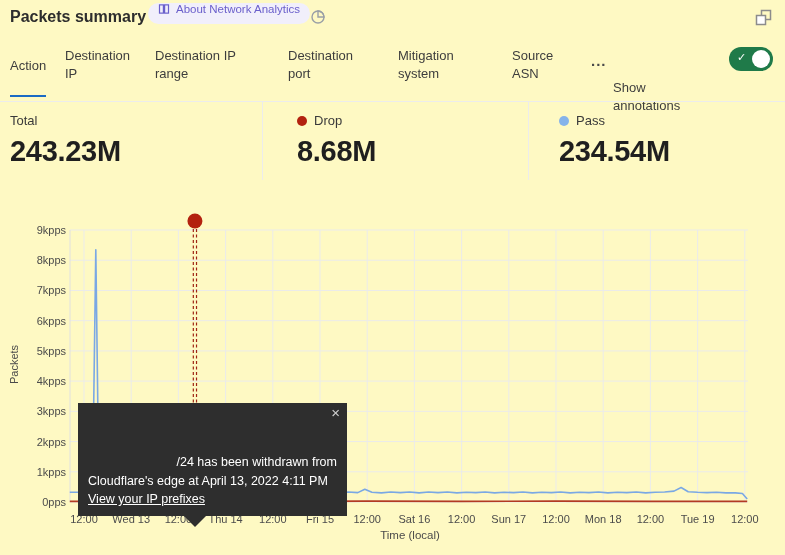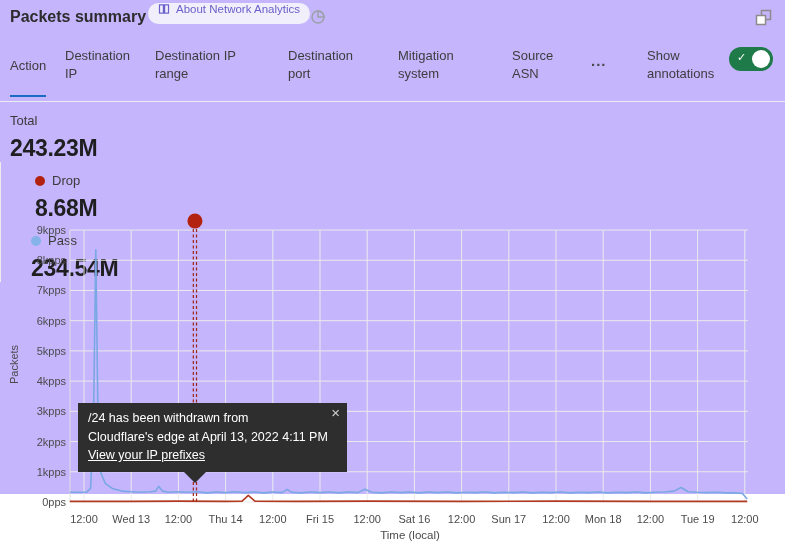--- a/index.html
+++ b/index.html
@@ -1,18 +1,18 @@
 <!DOCTYPE html>
 <html><head>
 <meta charset="utf-8">
 <style>
   * { margin:0; padding:0; box-sizing:border-box; }
   html,body { width:785px; height:555px; background:#fff; overflow:hidden;
     font-family:"Liberation Sans", sans-serif; color:#3a3a3a; }
-  #app { position:relative; width:785px; height:494px; background:#c4b5fd; }
+  #app { position:relative; width:785px; height:555px; background:#fef9c3; }
 
   
   .hdr-title { position:absolute; left:10px; top:8px; font-size:16px; font-weight:bold; color:#2d2d2d; }
   .badge { position:absolute; left:148px; top:3px; height:21px; padding:0 10px; border-radius:11px;
     background:#f1effb; color:#6a5fcb; font-size:11.5px; display:flex; align-items:flex-start; gap:6px; cursor:pointer; }
   .pie-ic { position:absolute; left:310px; top:9px; width:16px; height:16px; }
   .expand-ic { position:absolute; right:13px; top:9px; width:17px; height:17px; cursor:pointer; }
 
   
   .tab { position:absolute; font-size:13px; line-height:18px; color:#3d3d3d; cursor:pointer; }
@@ -20,40 +20,40 @@
   .tab.dbl { top:47px; }
   .tab.active span { display:inline-block; border-bottom:2px solid #1a6bc4; padding-bottom:20px; }
   .more-btn { position:absolute; left:591px; top:52px; font-size:15px; font-weight:bold;
     letter-spacing:1px; color:#4a4a4a; cursor:pointer; }
   .toggle { position:absolute; left:729px; top:47px; width:44px; height:24px; border-radius:12px;
     cursor:pointer; }
   .toggle .check { position:absolute; left:8px; top:4px; color:#fff; font-size:11px; }
   .toggle .knob { position:absolute; right:3px; top:3px; width:18px; height:18px; border-radius:50%; background:#fff; }
 
   
-  .stats { position:absolute; left:0; top:101px; width:785px; height:79px; display:flex; border-top:1px solid #ececec;flex-direction:column; }
+  .stats { position:absolute; left:0; top:101px; width:785px; height:79px; display:flex; border-top:1px solid #ececec; }
   .stat { padding-top:11px; }
   .stat.s1 { width:262px; padding-left:10px; }
   .stat.s2 { width:266px; padding-left:34px; border-left:1px solid #ececec; }
   .stat.s3 { flex:1; padding-left:30px; border-left:1px solid #ececec; }
   .stat-lbl { display:flex; align-items:center; gap:7px; font-size:13px; color:#3a3a3a; }
   .dot { width:10px; height:10px; border-radius:50%; }
-  .stat-val { margin-top:7px; font-size:23px; font-weight:bold; color:#1f1f1f; letter-spacing:-0.3px; }
+  .stat-val { margin-top:7px; font-size:29px; font-weight:bold; color:#1f1f1f; letter-spacing:-0.3px; }
 
   
   #chart-svg { position:absolute; left:0; top:0; width:785px; height:555px; }
   #chart-svg text { font-family:"Liberation Sans", sans-serif; font-size:11px; fill:#4b4b4b; }
   .y-title { position:absolute; left:8px; top:392px; transform:rotate(-90deg); transform-origin:left top;
     font-size:11px; color:#4b4b4b; width:55px; text-align:center; }
   .x-title { position:absolute; left:0; top:529px; width:820px; text-align:center; font-size:11.5px; color:#4b4b4b; }
 
   
   .ttip { position:absolute; left:78px; top:403px; width:269px; background:#2e2e2e; color:#fff;
     font-size:12.5px; line-height:18.5px; padding:6px 10px 7px 10px; }
-  .ttip .l1 { text-align:left; }
+  .ttip .l1 { text-align:right;margin-top:44px; }
   .ttip .lnk { color:#fff; text-decoration:underline; cursor:pointer; display:inline-block;text-align:center; }
   .ttip .close { position:absolute; top:2px; right:7px; font-size:15px; color:#cfcfcf; cursor:pointer; line-height:15px; }
   .ttip .caret { position:absolute; left:106px; top:100%; width:0; height:0;
     border-left:11px solid transparent; border-right:11px solid transparent; border-top:11px solid #2e2e2e; }
 </style>
 </head>
 <body>
 
 <div id="app">
 
@@ -80,21 +80,21 @@
       </svg>
   </span>
 
   <div class="tab single active" style="left:10px;"><span>Action</span></div>
   <div class="tab dbl" style="left:65px;  width:80px;">Destination IP</div>
   <div class="tab dbl" style="left:155px; width:112px;">Destination IP range</div>
   <div class="tab dbl" style="left:288px; width:90px;">Destination port</div>
   <div class="tab dbl" style="left:398px; width:100px;">Mitigation system</div>
   <div class="tab dbl" style="left:512px; width:60px;">Source ASN</div>
   <div class="more-btn">...</div>
-  <div class="tab dbl" style="left:647px; width:86px;">Show annotations</div>
+  <div class="tab dbl" style="left:613px; width:86px;margin-top:32px;">Show annotations</div>
   <div class="toggle" style="background: rgb(31, 122, 73);">
     <span class="check">✓</span>
     <span class="knob"></span>
   </div>
 
   <div class="stats">
     <div class="stat s1">
       <div class="stat-lbl">
           <span>Total</span>
         </div>

